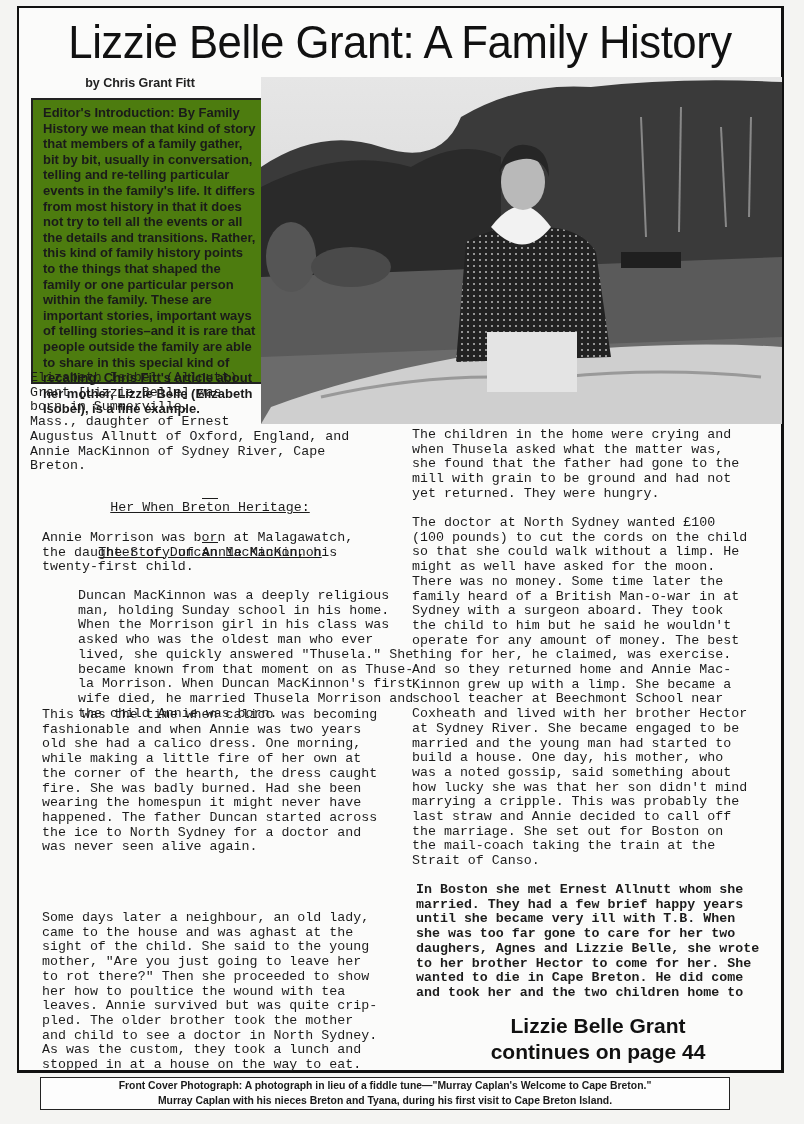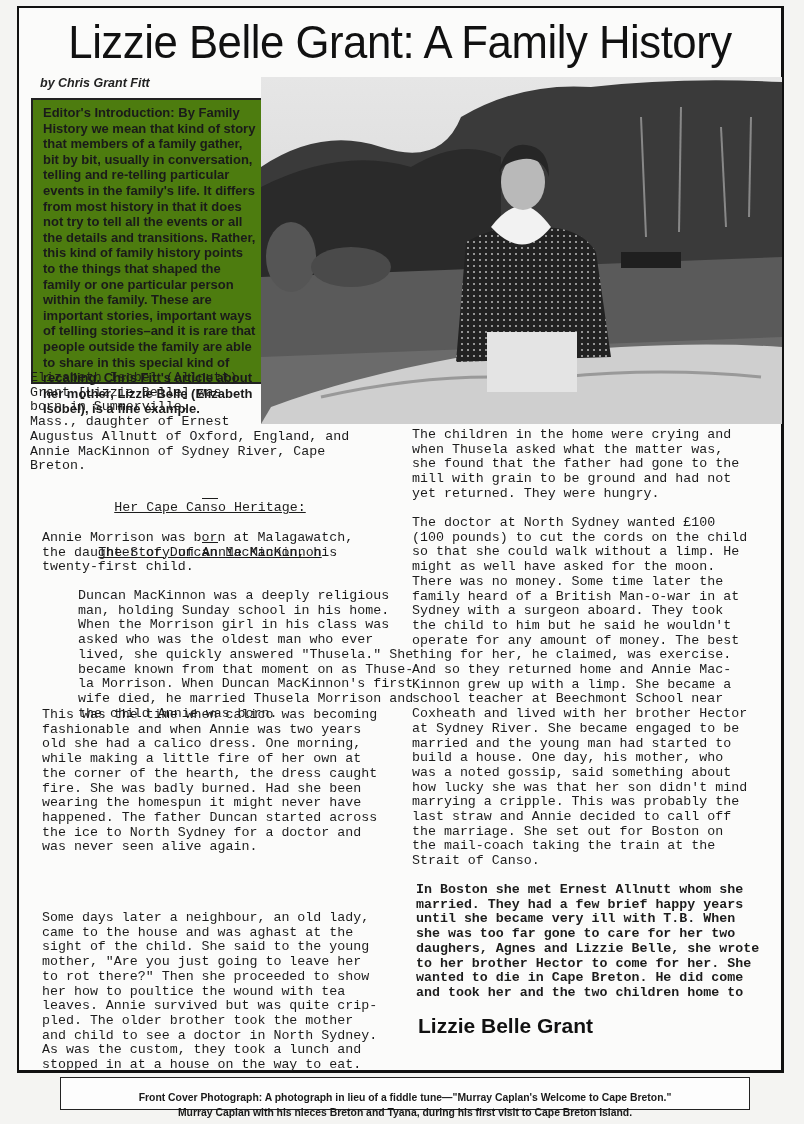--- a/index.html
+++ b/index.html
@@ -1,27 +1,27 @@
 <!DOCTYPE html>
 <html><head>
 <meta charset="utf-8">
 <style>
   html,body{margin:0;padding:0;}
   body{width:804px;height:1124px;background:#f4f4f2;position:relative;overflow:hidden;font-family:"Liberation Sans",sans-serif;color:#111;}
   .frame{position:absolute;left:17px;top:6px;width:762px;height:1062px;border:2px solid #111;border-right-width:3px;border-bottom-width:3px;background:#fbfbfa;}
   .title{position:absolute;left:17px;top:14px;width:766px;text-align:center;font-family:"Liberation Sans",sans-serif;font-size:47px;line-height:56px;letter-spacing:-0.5px;transform:scaleX(0.93);transform-origin:center;color:#111;}
-  .byline{position:absolute;left:40px;top:76px;width:200px;font-weight:bold;font-size:12.5px;color:#222;font-style:italic;}
+  .byline{position:absolute;left:40px;top:76px;width:200px;text-align:center;font-weight:bold;font-size:12.5px;color:#222;}
   .editor{position:absolute;left:31px;top:98px;width:215px;height:272px;border:2px solid #222;padding:5px 10px;font-weight:bold;font-size:13px;line-height:15.6px;color:#1a1a1a;background:#4d7c0f;}
   .photo{position:absolute;left:261px;top:77px;width:521px;height:347px;overflow:hidden;background:#777;}
   .photo svg{display:block;}
   .mono{font-family:"Liberation Mono","DejaVu Sans Mono",monospace;font-size:13.3px;line-height:14.7px;color:#1c1c1c;white-space:pre;}
   .p{position:absolute;}
   .heading{position:absolute;left:30px;top:472px;width:360px;text-align:center;text-decoration:underline;}
-  .cont{position:absolute;left:418px;top:1013px;width:360px;font-weight:bold;font-size:21px;line-height:26px;color:#111;}
-  .caption{position:absolute;left:60px;top:1077px;width:690px;height:33px;border:1.5px solid #222;text-align:center;font-weight:bold;font-size:10.4px;line-height:15px;padding-top:12px;box-sizing:border-box;color:#1a1a1a;background:#fdfdfd;}
+  .cont{position:absolute;left:418px;top:1013px;width:360px;text-align:center;font-weight:bold;font-size:21px;line-height:26px;color:#111;}
+  .caption{position:absolute;left:40px;top:1077px;width:690px;height:33px;border:1.5px solid #222;text-align:center;font-weight:bold;font-size:10.4px;line-height:15px;padding-top:0;box-sizing:border-box;color:#1a1a1a;background:#fdfdfd;}
 </style>
 </head>
 <body>
 
 <div class="frame"></div>
 
 <h1 class="title" style="margin:0;font-weight:normal;">Lizzie Belle Grant: A Family History</h1>
 
 <div class="byline">by Chris Grant Fitt</div>
 
@@ -65,21 +65,21 @@
 
 <div class="mono p" style="left:30px;top:371px;">Elizabeth Isobel (Allnutt)
 Grant [Lizzie Belle] was
 born in Summerville,
 Mass., daughter of Ernest
 Augustus Allnutt of Oxford, England, and
 Annie MacKinnon of Sydney River, Cape
 Breton.</div>
 
 <div class="mono heading">
-  <div>Her Cape Canso Heritage:</div>
+  <div>Her When Breton Heritage:</div>
   <div>The Story of Annie MacKinnon</div>
 </div>
 
 <div class="mono p" style="left:42px;top:531px;">Annie Morrison was born at Malagawatch,
 the daughter of Duncan MacKinnon, his
 twenty-first child.</div>
 <div class="mono p" style="left:42px;top:589px;margin-left:36px;">Duncan MacKinnon was a deeply religious
 man, holding Sunday school in his home.
 When the Morrison girl in his class was
 asked who was the oldest man who ever
@@ -143,18 +143,19 @@
 married. They had a few brief happy years
 until she became very ill with T.B. When
 she was too far gone to care for her two
 daughers, Agnes and Lizzie Belle, she wrote
 to her brother Hector to come for her. She
 wanted to die in Cape Breton. He did come
 and took her and the two children home to</div>
 
 <div class="cont">
   <div>Lizzie Belle Grant</div>
+  <div>continues on page 44</div>
 </div>
 
 <div class="caption">
   <div>Front Cover Photograph: A photograph in lieu of a fiddle tune—"Murray Caplan's Welcome to Cape Breton."</div>
   <div>Murray Caplan with his nieces Breton and Tyana, during his first visit to Cape Breton Island.</div>
 </div>
 
 </body></html>

